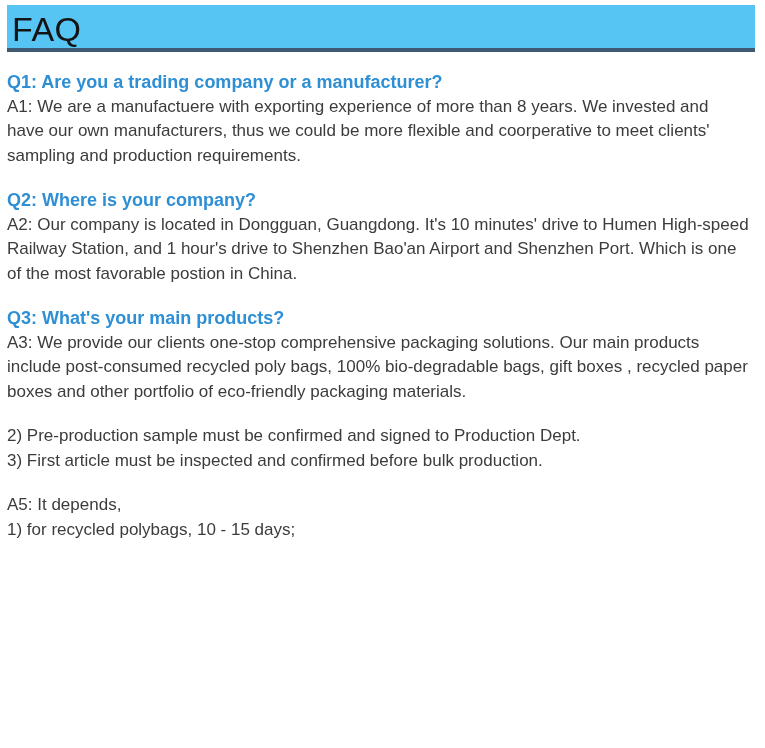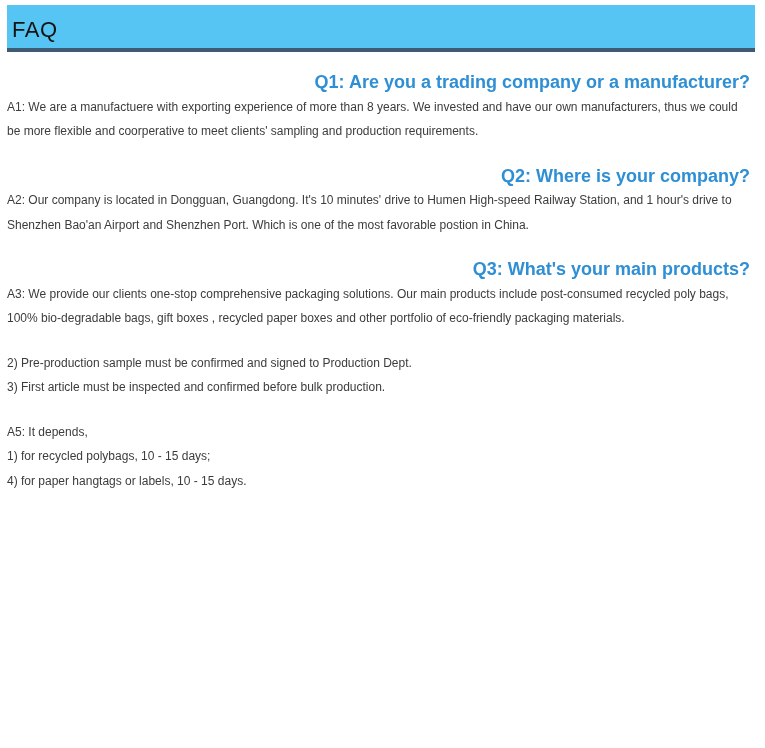--- a/index.html
+++ b/index.html
@@ -24,46 +24,45 @@
   }
   .faq-header {
     margin: 5px 10px 0 7px;
     height: 47px;
     background: var(--header-bg);
     border-bottom: 4px solid var(--header-border);
     display: flex;
     align-items: center;
   }
   .faq-header .title {
-    font-size: 22px;
+    font-size: 34px;
     font-weight: 400;
     color: var(--title-color);
     padding-left: 5px;
     padding-top: 6px;
     letter-spacing: 0.5px;
   }
   .faq-list {
     padding: 18px 15px 10px 7px;
   }
   .faq-item + .faq-item {
     margin-top: 20px;
   }
   .question {
     margin: 0;
     font-size: 18px;
     font-weight: 700;
     line-height: 24.5px;
     color: var(--question-color);
-    text-align: right;
   }
   .answer {
     margin: 0;
   }
   .answer-line {
-    font-size: 12px;
+    font-size: 17px;
     line-height: 24.5px;
     color: var(--body-color);
   }
 </style>
 </head>
 <body>
 
 <div class="faq-header">
   <span class="title">FAQ</span>
 </div>
@@ -94,16 +93,15 @@
     <div class="answer">
         <div class="answer-line">2) Pre-production sample must be confirmed and signed to Production Dept.</div>
         <div class="answer-line">3) First article must be inspected and confirmed before bulk production.</div>
       </div>
   </section>
 
   <section class="faq-item">
     <div class="answer">
         <div class="answer-line">A5: It depends,</div>
         <div class="answer-line">1) for recycled polybags, 10 - 15 days;</div>
-        <div class="answer-line">4) for paper hangtags or labels, 10 - 15 days.</div>
       </div>
   </section>
 </div>
 
 </body></html>

